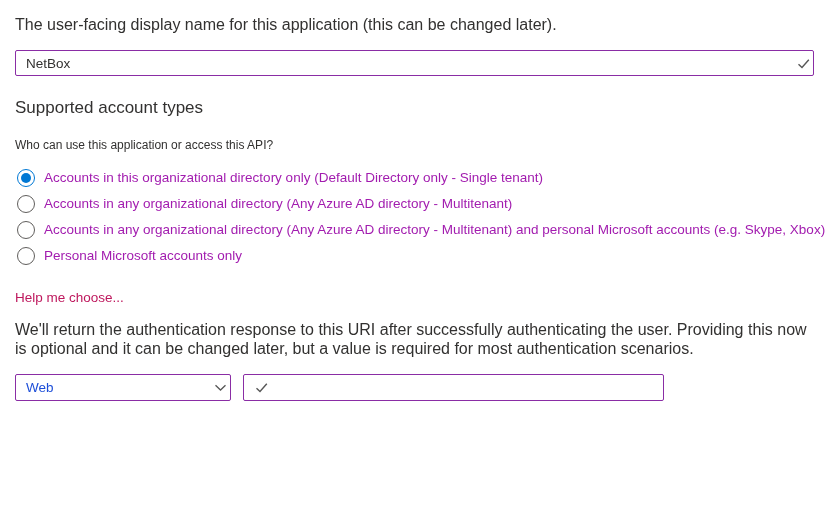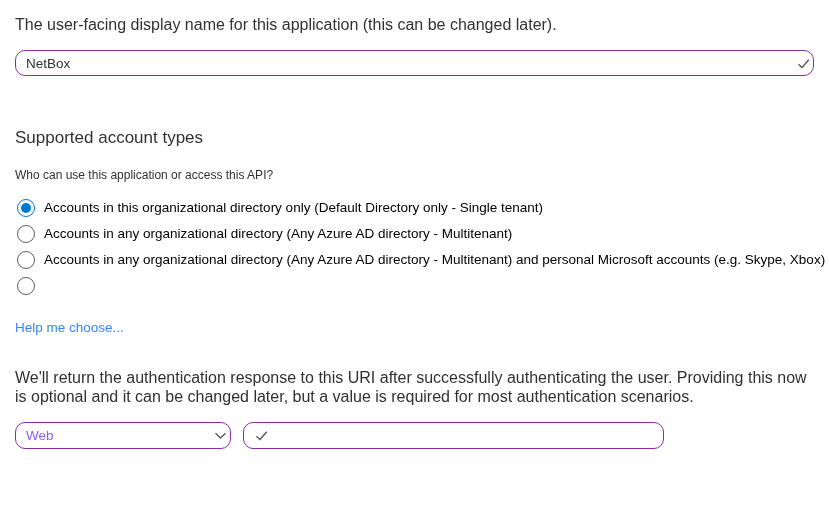--- a/index.html
+++ b/index.html
@@ -27,40 +27,40 @@
   }
 
   
   .name-heading { padding-top: 11px; }
   .name-desc { margin-top: 15px; }
 
   .field-box {
     display: flex;
     align-items: center;
     border: 1.5px solid #8a2da5;
-    border-radius: 10px;
+    border-radius: 2px;
     background: #fff;
     height: 26px;
     padding: 0 2px 0 10px;
   }
   .name-field { margin-top: 16px; width: 799px; }
   .field-box input {
     border: none;
     outline: none;
     flex: 1;
     font-family: "Liberation Sans", sans-serif;
     font-size: 13.5px;
     color: #323130;
     background: transparent;
     min-width: 0;
   }
   .check-icon { flex: 0 0 auto; display: flex; align-items: center; }
 
   
-  .accounts-heading { margin-top: 52px; }
+  .accounts-heading { margin-top: 22px; }
   .who-question { margin-top: 19px; font-size: 12px; }
 
   .radio-group { margin-top: 10px; }
   .radio-row {
     display: flex;
     align-items: center;
     height: 26px;
     cursor: pointer;
   }
   .radio-circle {
@@ -71,47 +71,47 @@
     flex: 0 0 auto;
     display: flex; align-items: center; justify-content: center;
     background: #fff;
   }
   .radio-row.selected .radio-circle { border-color: #0078d4; }
   .radio-dot {
     width: 10px; height: 10px; border-radius: 50%;
     background: transparent;
   }
   .radio-row.selected .radio-dot { background: #0078d4; }
-  .radio-label { font-size: 13.5px; line-height: 18px; color: #000000; white-space: nowrap; }
+  .radio-label { font-size: 13.5px; line-height: 18px; color: #a21caf; white-space: nowrap; }
 
   .help-link {
     display: inline-block;
     margin-top: 21px;
     font-size: 13.5px;
-    color: #3b82f6;
+    color: #be185d;
     text-decoration: none;
     cursor: pointer;
   }
 
   
   .redirect-heading { margin-top: 49px; }
-  .redirect-desc { margin-top: 32px; width: 800px; }
+  .redirect-desc { margin-top: 14px; width: 800px; }
 
   .redirect-controls {
     margin-top: 16px;
     display: flex;
     align-items: center;
   }
   .platform-select {
     width: 216px;
     height: 27px;
     justify-content: space-between;
     cursor: pointer;
   }
-  .platform-select .select-value { font-size: 13.5px; color: #8b5cf6; }
+  .platform-select .select-value { font-size: 13.5px; color: #1d4ed8; }
   .uri-field {
     margin-left: 12px;
     width: 421px;
     height: 27px;
   }
 </style>
 </head>
 <body>
 
 <div class="page">
@@ -150,20 +150,21 @@
     <div class="radio-row">
       <span class="radio-circle">
           <span class="radio-dot"></span>
         </span>
       <span class="radio-label">Accounts in any organizational directory (Any Azure AD directory - Multitenant) and personal Microsoft accounts (e.g. Skype, Xbox)</span>
     </div>
     <div class="radio-row">
       <span class="radio-circle">
           <span class="radio-dot"></span>
         </span>
+      <span class="radio-label">Personal Microsoft accounts only</span>
     </div>
   </div>
 
   <a class="help-link">Help me choose...</a>
 
   
 
   <div class="helper-text redirect-desc">We'll return the authentication response to this URI after successfully authenticating the user. Providing this now is optional and it can be changed later, but a value is required for most authentication scenarios.</div>
 
   <div class="redirect-controls">

